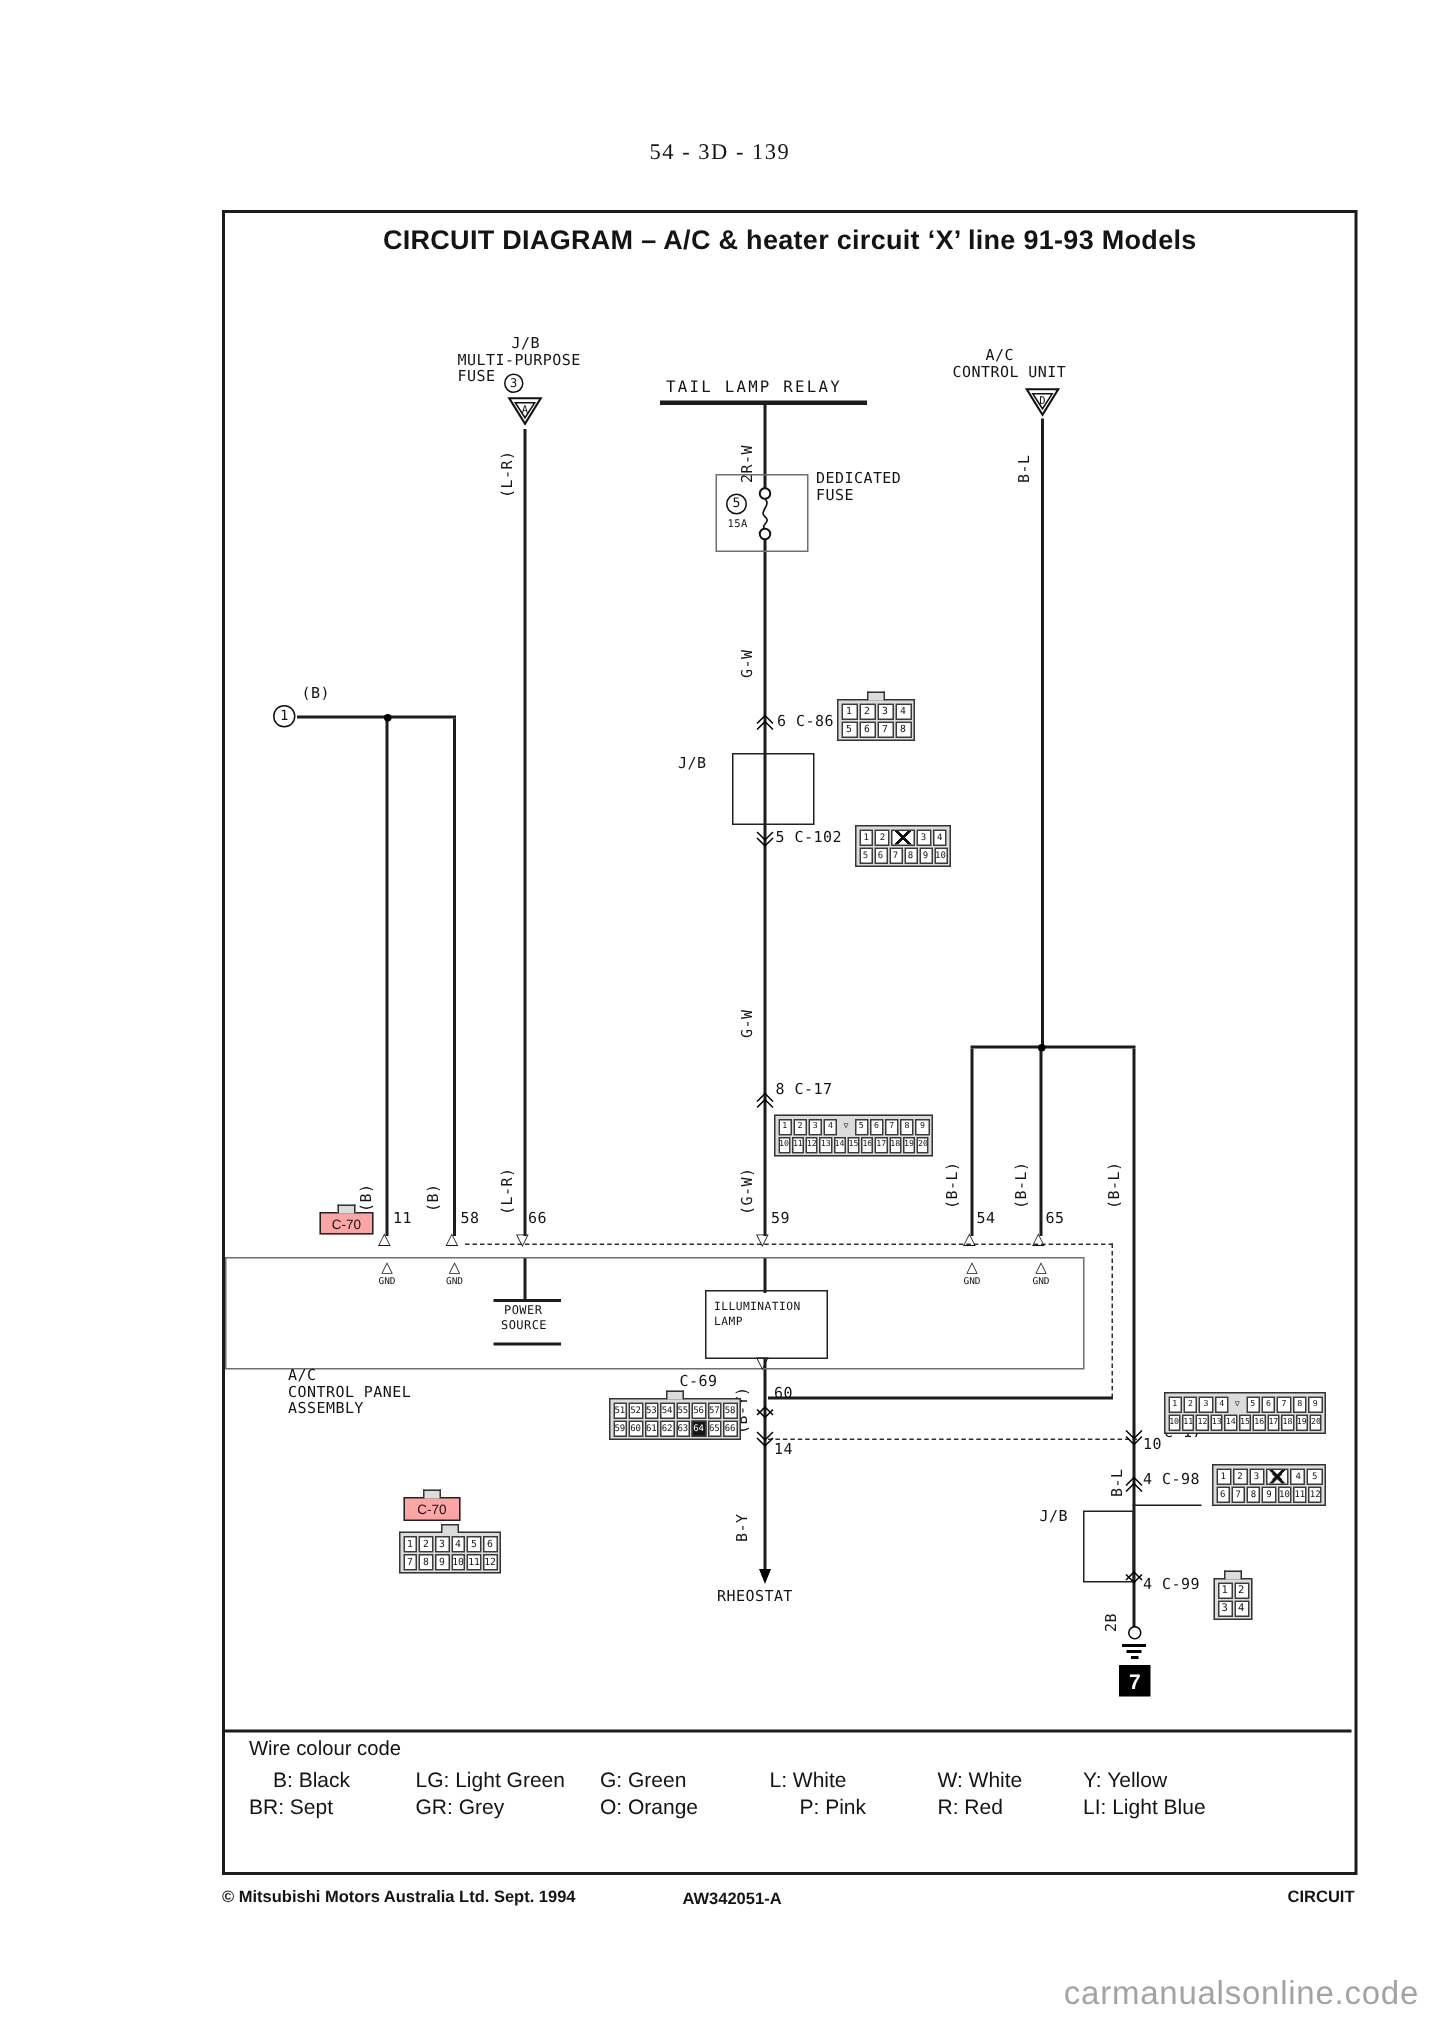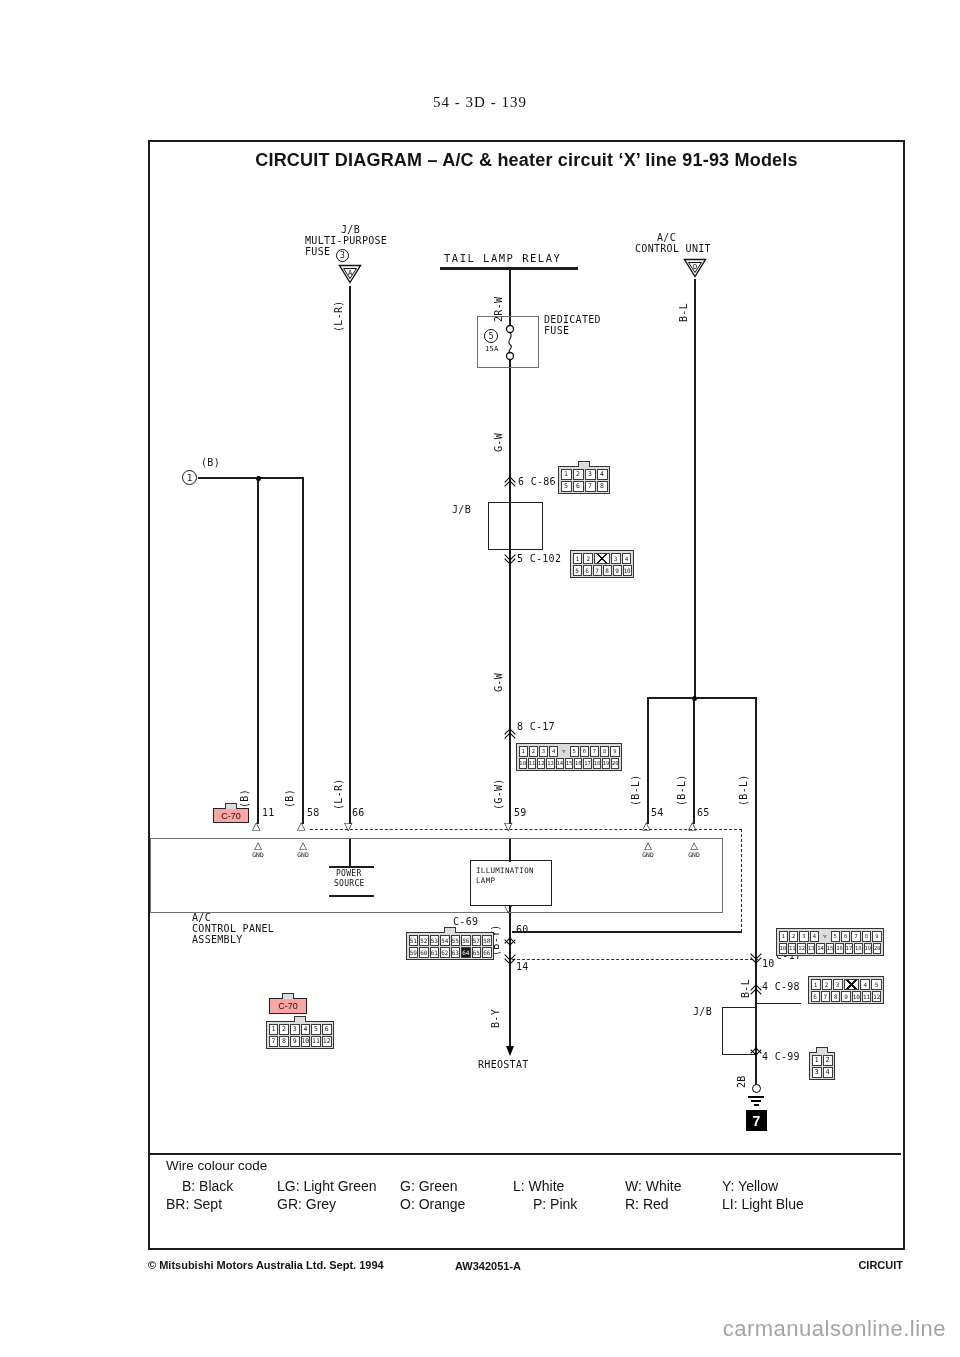--- a/index.html
+++ b/index.html
@@ -401,14 +401,14 @@
       <div class="ltext" style="left: 625px; top: 1178px;">W: White</div>
       <div class="ltext" style="left: 625px; top: 1196px;">R: Red</div>
       <div class="ltext" style="left: 722px; top: 1178px;">Y: Yellow</div>
       <div class="ltext" style="left: 722px; top: 1196px;">LI: Light Blue</div>
     </div>
 
   <div class="foot" style="left:148px;top:1259px">© Mitsubishi Motors Australia Ltd. Sept. 1994</div>
   <div class="foot" style="left:455px;top:1260px">AW342051-A</div>
   <div class="foot" style="right:57px;top:1259px">CIRCUIT</div>
 
-  <div class="watermark">carmanualsonline.line</div>
+  <div class="watermark">carmanualsonline.code</div>
 </div>
 
 </body></html>

